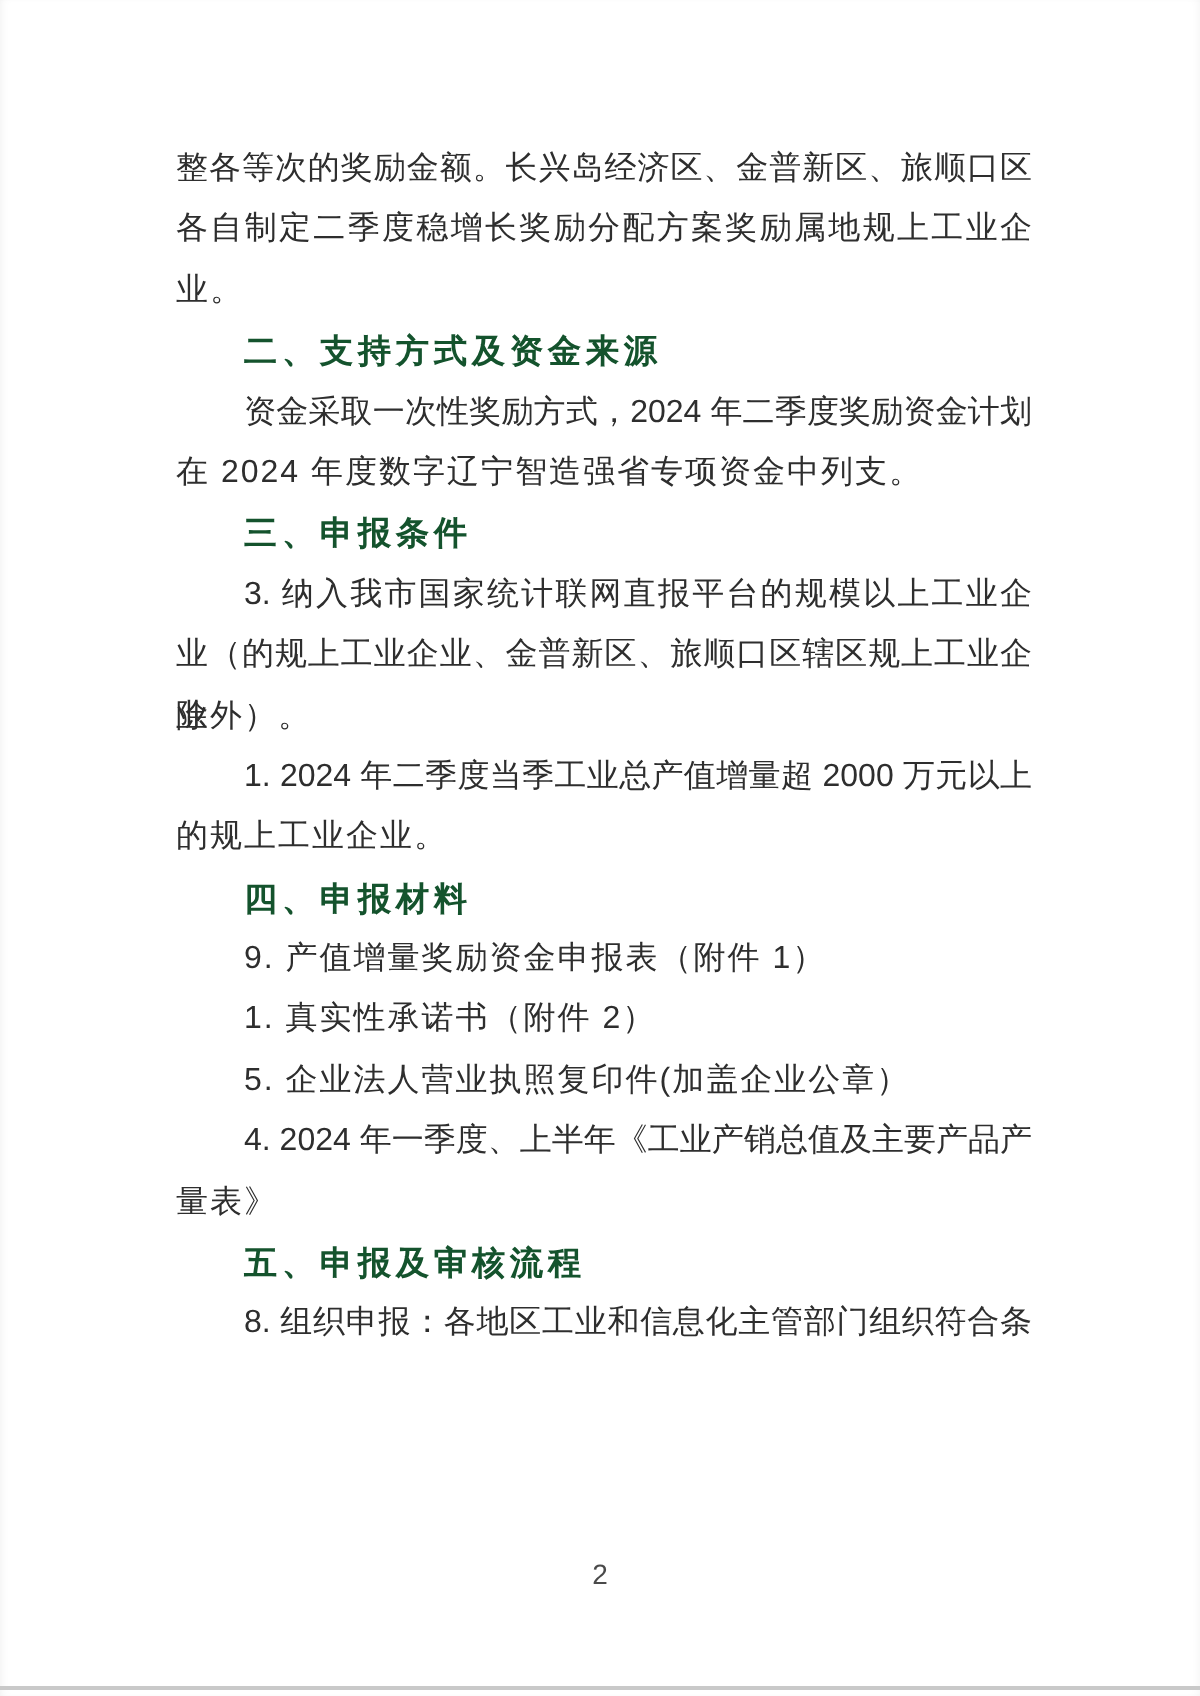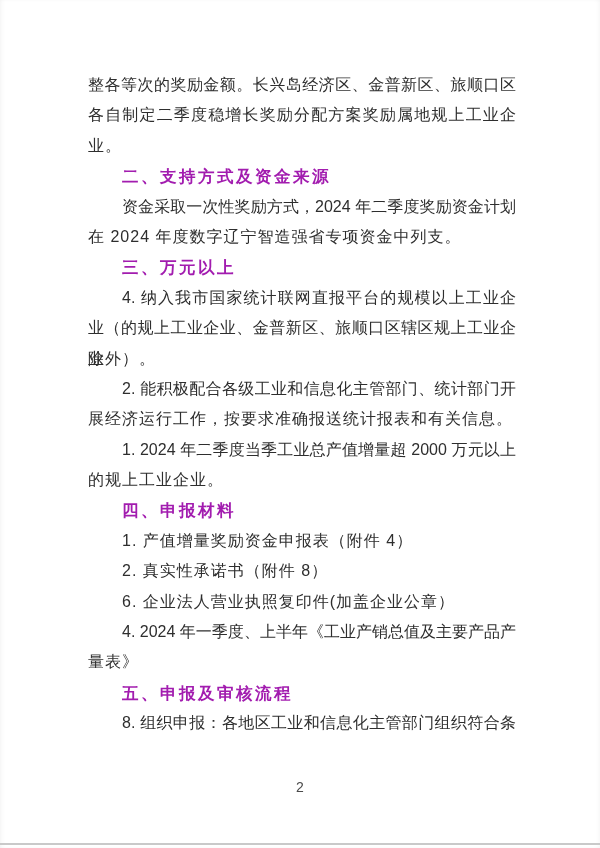--- a/index.html
+++ b/index.html
@@ -40,21 +40,21 @@
     text-align-last: justify;
   }
   .line.indent { padding-left: 34px; }
   .heading-line {
     height: 30.4px;
     line-height: 30.4px;
     padding-left: 34px;
     font-size: 16.5px;
     font-weight: bold;
     letter-spacing: 2.5px;
-    color: #a21caf;
+    color: #14532d;
     white-space: nowrap;
   }
   .page-num {
     position: absolute;
     top: 779px;
     left: 0;
     right: 0;
     text-align: center;
     font-size: 14px;
     color: #4a4a4a;
@@ -79,46 +79,42 @@
         <div class="line">业。</div>
       </div>
       <div class="block">
         <div class="heading-line">二、支持方式及资金来源</div>
       </div>
       <div class="block">
         <div class="line full indent">资金采取一次性奖励方式，2024 年二季度奖励资金计划</div>
         <div class="line">在 2024 年度数字辽宁智造强省专项资金中列支。</div>
       </div>
       <div class="block">
-        <div class="heading-line">三、万元以上</div>
+        <div class="heading-line">三、申报条件</div>
       </div>
       <div class="block">
-        <div class="line full indent">4. 纳入我市国家统计联网直报平台的规模以上工业企</div>
+        <div class="line full indent">3. 纳入我市国家统计联网直报平台的规模以上工业企</div>
         <div class="line full">业（的规上工业企业、金普新区、旅顺口区辖区规上工业企业</div>
         <div class="line">除外）。</div>
-      </div>
-      <div class="block">
-        <div class="line full indent">2. 能积极配合各级工业和信息化主管部门、统计部门开</div>
-        <div class="line">展经济运行工作，按要求准确报送统计报表和有关信息。</div>
       </div>
       <div class="block">
         <div class="line full indent">1. 2024 年二季度当季工业总产值增量超 2000 万元以上</div>
         <div class="line">的规上工业企业。</div>
       </div>
       <div class="block">
         <div class="heading-line">四、申报材料</div>
       </div>
       <div class="block">
-        <div class="line indent">1. 产值增量奖励资金申报表（附件 4）</div>
+        <div class="line indent">9. 产值增量奖励资金申报表（附件 1）</div>
       </div>
       <div class="block">
-        <div class="line indent">2. 真实性承诺书（附件 8）</div>
+        <div class="line indent">1. 真实性承诺书（附件 2）</div>
       </div>
       <div class="block">
-        <div class="line indent">6. 企业法人营业执照复印件(加盖企业公章）</div>
+        <div class="line indent">5. 企业法人营业执照复印件(加盖企业公章）</div>
       </div>
       <div class="block">
         <div class="line full indent">4. 2024 年一季度、上半年《工业产销总值及主要产品产</div>
         <div class="line">量表》</div>
       </div>
       <div class="block">
         <div class="heading-line">五、申报及审核流程</div>
       </div>
       <div class="block">
         <div class="line full indent">8. 组织申报：各地区工业和信息化主管部门组织符合条</div>

